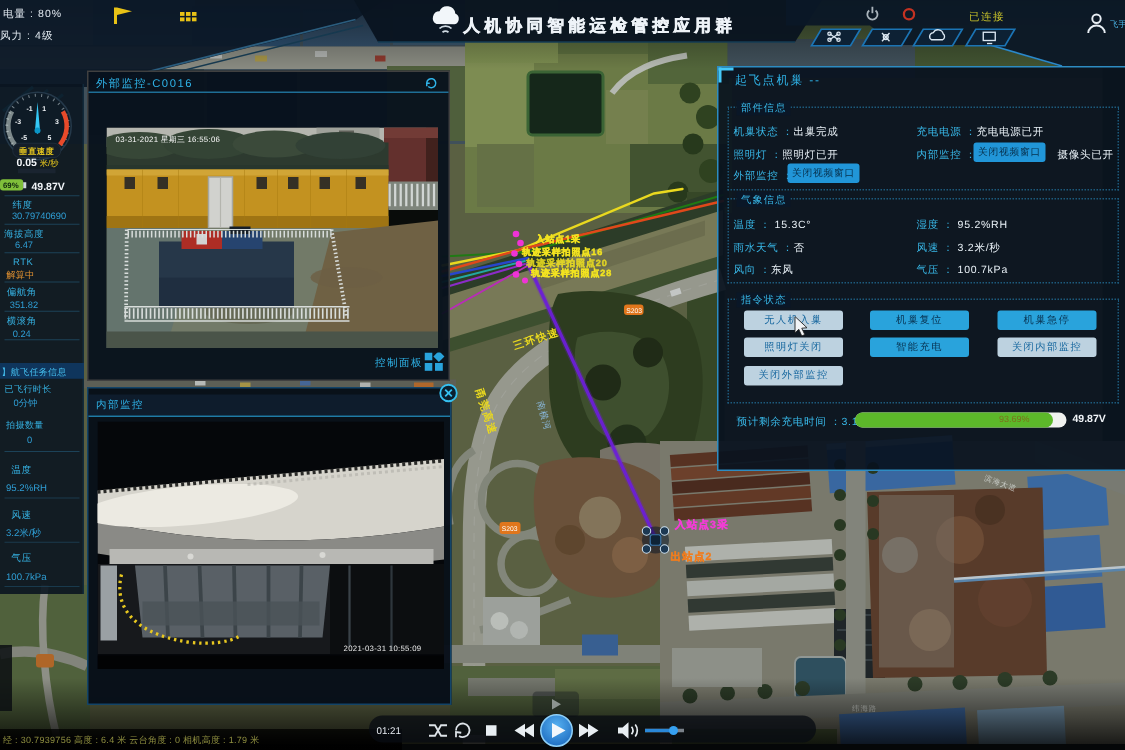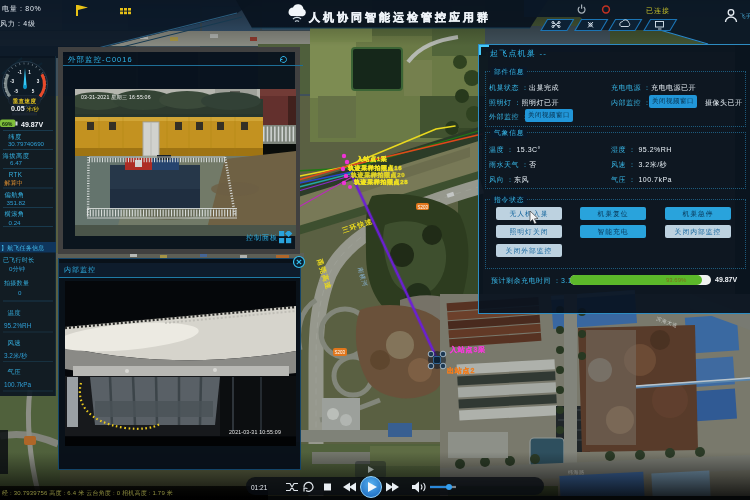--- a/index.html
+++ b/index.html
@@ -362,21 +362,21 @@
 <line x1="3" y1="361.5" x2="53" y2="361.5" stroke="#1c4258" stroke-width="0.7" opacity="0.8"></line>
 <line x1="3" y1="391" x2="53" y2="391" stroke="#1c4258" stroke-width="0.7" opacity="0.8"></line>
 
 <text x="7.5" y="315" font-size="6.4" fill="#35b0e0" letter-spacing="0.4">温度</text>
 <text x="4" y="327.5" font-size="6.4" fill="#2f9fd6">95.2%RH</text>
 <text x="7.5" y="345" font-size="6.4" fill="#35b0e0" letter-spacing="0.4">风速</text>
 <text x="4" y="357.5" font-size="6.4" fill="#2f9fd6">3.2米/秒</text>
 <text x="7.5" y="374" font-size="6.4" fill="#35b0e0" letter-spacing="0.4">气压</text>
 <text x="4" y="386.5" font-size="6.4" fill="#2f9fd6">100.7kPa</text>
 </svg>
-<div class="abs" style="left:58px;top:47px;width:242px;height:207px;background:rgba(7,17,28,0.95);border:5px solid #404040;">
+<div class="abs" style="left:58px;top:47px;width:242px;height:207px;background:rgba(7,17,28,0.95);border:1px solid #404040;">
 <div class="abs" style="left:5px;top:3px;font-size:7.5px;color:#2fb3e8;letter-spacing:1px;">外部监控-C0016</div>
 <svg class="abs" style="right:7px;top:3px" width="9" height="9" viewBox="0 0 9 9">
         <path d="M1.5,4.5 a3,3 0 1 1 1,2.2 M1.5,6.5 l0,-2 l2,0" stroke="#2fb3e8" stroke-width="1" fill="none"></path>
       </svg>
 <div class="abs" style="left:0;top:13px;width:240px;border-top:1px solid #1e6e96;"></div>
 <svg class="abs" style="left:12px;top:37px" width="221" height="147" viewBox="0 0 221 147">
 <rect width="221" height="147" fill="#0a0c0a"></rect>
 <rect x="0" y="0" width="221" height="13" fill="#c9c9c1"></rect>
 <rect x="140" y="0" width="42" height="11" fill="#b0b2aa"></rect>
 <rect x="155" y="2" width="10" height="7" fill="#6a6a62"></rect>

